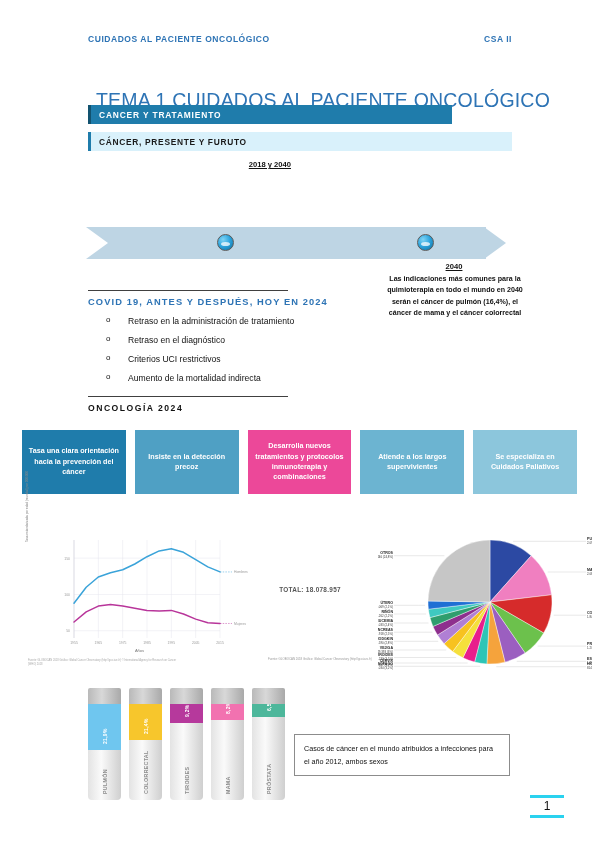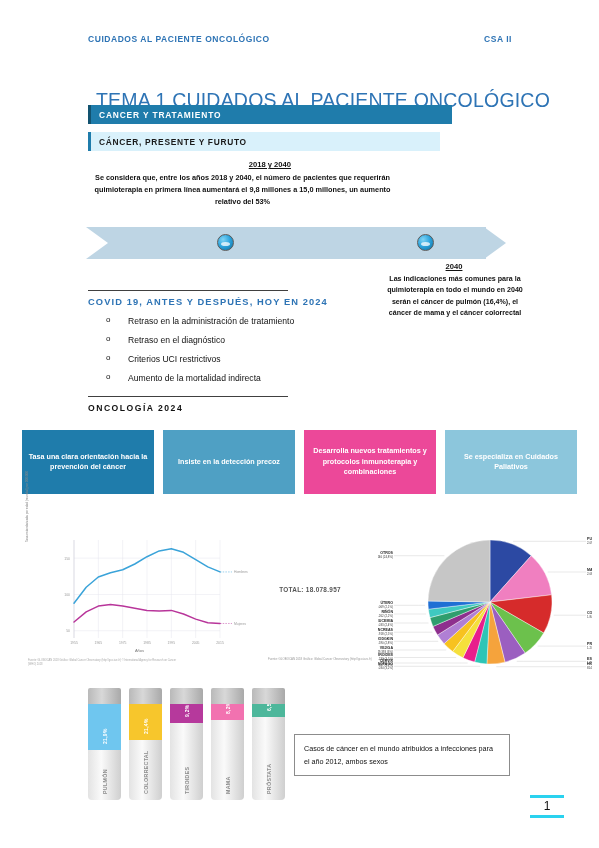--- a/index.html
+++ b/index.html
@@ -24,21 +24,21 @@
   }
 
   
   .bar-dark {
     position:absolute; left:88px; top:105px; width:364px; height:19px;
     background:#1f7cab; border-left:3px solid #12526f;
     display:flex; align-items:center; padding-left:8px;
     color:#ffffff; font-size:8.4px; font-weight:700; letter-spacing:.85px;
   }
   .bar-light {
-    position:absolute; left:88px; top:132px; width:352px; height:19px;
+    position:absolute; left:88px; top:132px; width:424px; height:19px;
     background:#d9f1fb; border-left:3px solid #1f7cab;
     display:flex; align-items:center; padding-left:8px;
     color:#1a1a1a; font-size:8.4px; font-weight:700; letter-spacing:.7px;
   }
 
   
   .tl-title {
     position:absolute; left:191px; top:160px; width:100px; text-align:right;
     font-size:7.6px; font-weight:700; color:#111; text-decoration:underline;
   }
@@ -188,21 +188,20 @@
     <span>CUIDADOS AL PACIENTE ONCOLÓGICO</span>
     <span>CSA II</span>
   </div>
 
   <div class="doc-title">TEMA 1 CUIDADOS AL PACIENTE ONCOLÓGICO</div>
 
   <div class="bar-dark">CANCER Y TRATAMIENTO</div>
   <div class="bar-light">CÁNCER, PRESENTE Y FURUTO</div>
 
   <div class="tl-title">2018 y 2040</div>
-  <div class="tl-text">Se considera que, entre los años 2018 y 2040, el número de pacientes que requerirán quimioterapia en primera línea aumentará el 9,8 millones a 15,0 millones, un aumento relativo del 53%</div>
 
   <div class="arrow-wrap">
     <div class="arrow-body"></div>
     <div class="arrow-notch"></div>
     <div class="arrow-head"></div>
     <div class="node node-a"></div>
     <div class="node node-b"></div>
   </div>
 
   <div class="tl2-title">2040</div>
@@ -216,20 +215,21 @@
     <li>Criterios UCI restrictivos</li>
     <li>Aumento de la mortalidad indirecta</li>
   </ul>
 
   <div class="onc-rule"></div>
   <div class="onc-title">ONCOLOGÍA 2024</div>
   <div class="onc-row">
     <div class="onc-card" style="background: rgb(31, 124, 171);">Tasa una clara orientación hacia la prevención del cáncer</div>
     <div class="onc-card" style="background: rgb(79, 160, 196);">Insiste en la detección precoz</div>
     <div class="onc-card" style="background: #ec4899;">Desarrolla nuevos tratamientos y protocolos inmunoterapia y combinaciones</div>
+    <div class="onc-card" style="background: rgb(108, 180, 209);">Atiende a los largos supervivientes</div>
     <div class="onc-card" style="background: rgb(140, 198, 220);">Se especializa en Cuidados Paliativos</div>
   </div>
 
   <div class="lc">
     <div class="lc-ylab">Tasa estandarizada por edad (mundial) por 100.000</div>
     <svg id="lc-svg" width="235" height="125">
         <line x1="52" x2="198" y1="102.74074074074075" y2="102.74074074074075" stroke="#e4e4ec" stroke-width=".5"></line>
         <text x="48" y="104.34074074074074" text-anchor="end" font-size="3.4" fill="#9a9a9a">50</text>
         <line x1="52" x2="198" y1="66.44444444444446" y2="66.44444444444446" stroke="#e4e4ec" stroke-width=".5"></line>
         <text x="48" y="68.04444444444445" text-anchor="end" font-size="3.4" fill="#9a9a9a">100</text>

